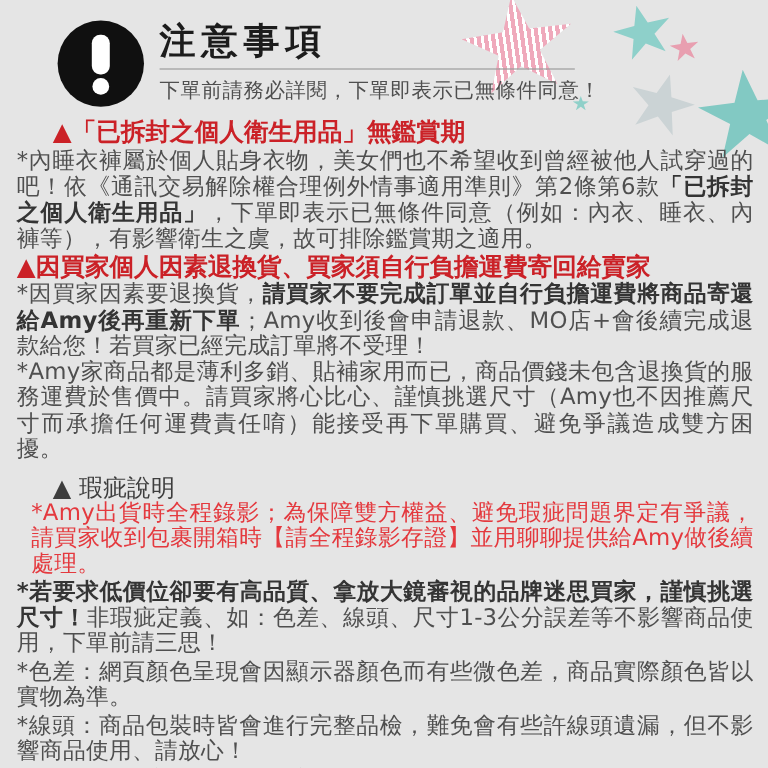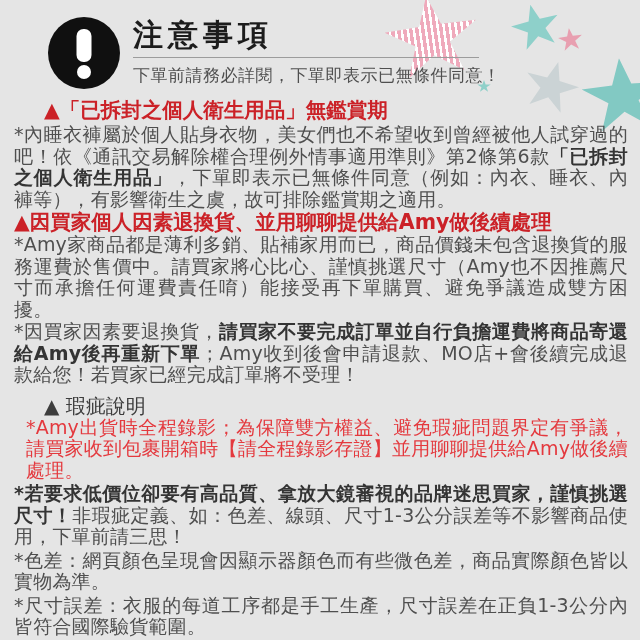--- a/index.html
+++ b/index.html
@@ -61,24 +61,25 @@
       <div class="divider"></div>
       <div class="subtitle">下單前請務必詳閱，下單即表示已無條件同意！</div>
     </div>
   </div>
 
   <div class="content">
 
     <p class="h-red indent mt0">▲「已拆封之個人衛生用品」無鑑賞期</p>
     <p class="p"><span>*內睡衣褲屬於個人貼身衣物，美女們也不希望收到曾經被他人試穿過的吧！依《通訊交易解除權合理例外情事適用準則》第2條第6款</span><span class="b">「已拆封之個人衛生用品」</span><span>，下單即表示已無條件同意（例如：內衣、睡衣、內褲等），有影響衛生之虞，故可排除鑑賞期之適用。</span></p>
 
-    <p class="h-red">▲因買家個人因素退換貨、並用聊聊提供給Amy做後續處理</p>
+    <p class="h-red">▲因買家個人因素退換貨、買家須自行負擔運費寄回給賣家</p>
+    <p class="p mt1"><span>*因買家因素要退換貨，</span><span class="b">請買家不要完成訂單並自行負擔運費將商品寄還給Amy後再重新下單</span><span>；Amy收到後會申請退款、MO店+會後續完成退款給您！若買家已經完成訂單將不受理！</span></p>
     <p class="p mt0">*Amy家商品都是薄利多銷、貼補家用而已，商品價錢未包含退換貨的服務運費於售價中。請買家將心比心、謹慎挑選尺寸（Amy也不因推薦尺寸而承擔任何運費責任唷）能接受再下單購買、避免爭議造成雙方困擾。</p>
-    <p class="p mt1"><span>*因買家因素要退換貨，</span><span class="b">請買家不要完成訂單並自行負擔運費將商品寄還給Amy後再重新下單</span><span>；Amy收到後會申請退款、MO店+會後續完成退款給您！若買家已經完成訂單將不受理！</span></p>
 
     <p class="h-dark">▲ 瑕疵說明</p>
     <p class="p p-red mt0">*Amy出貨時全程錄影；為保障雙方權益、避免瑕疵問題界定有爭議，請買家收到包裹開箱時【請全程錄影存證】並用聊聊提供給Amy做後續處理。</p>
     <p class="p"><span class="b">*若要求低價位卻要有高品質、拿放大鏡審視的品牌迷思買家，謹慎挑選尺寸！</span><span>非瑕疵定義、如：色差、線頭、尺寸1-3公分誤差等不影響商品使用，下單前請三思！</span></p>
     <p class="p">*色差：網頁顏色呈現會因顯示器顏色而有些微色差，商品實際顏色皆以實物為準。</p>
+    <p class="p">*線頭：商品包裝時皆會進行完整品檢，難免會有些許線頭遺漏，但不影響商品使用、請放心！</p>
     <p class="p">*尺寸誤差：衣服的每道工序都是手工生產，尺寸誤差在正負1-3公分內皆符合國際驗貨範圍。</p>
 
   </div>
 </div>
 
 </body></html>

